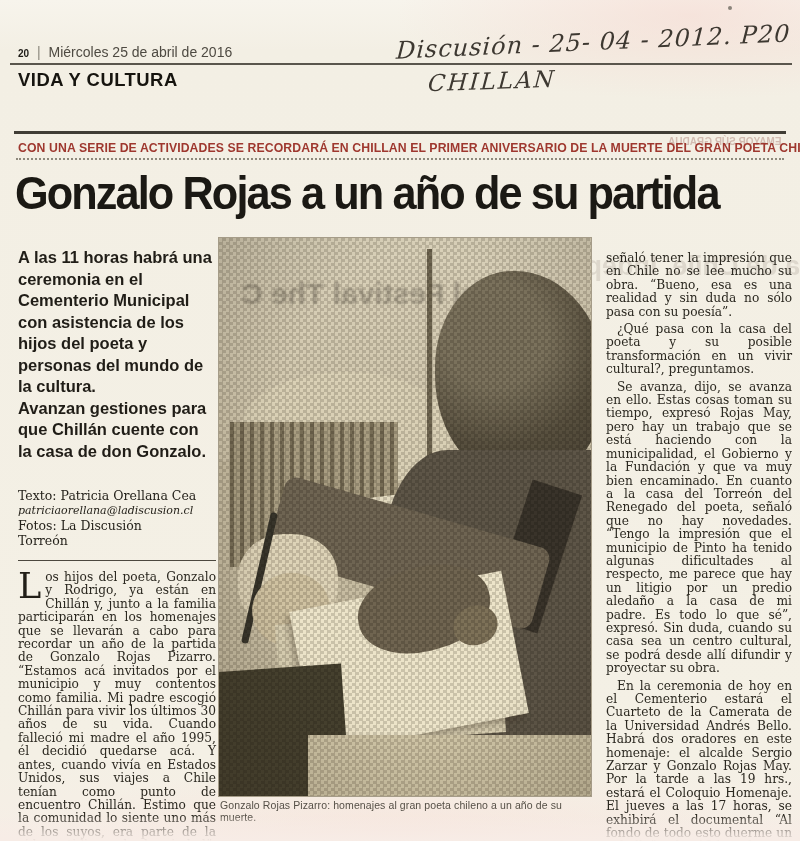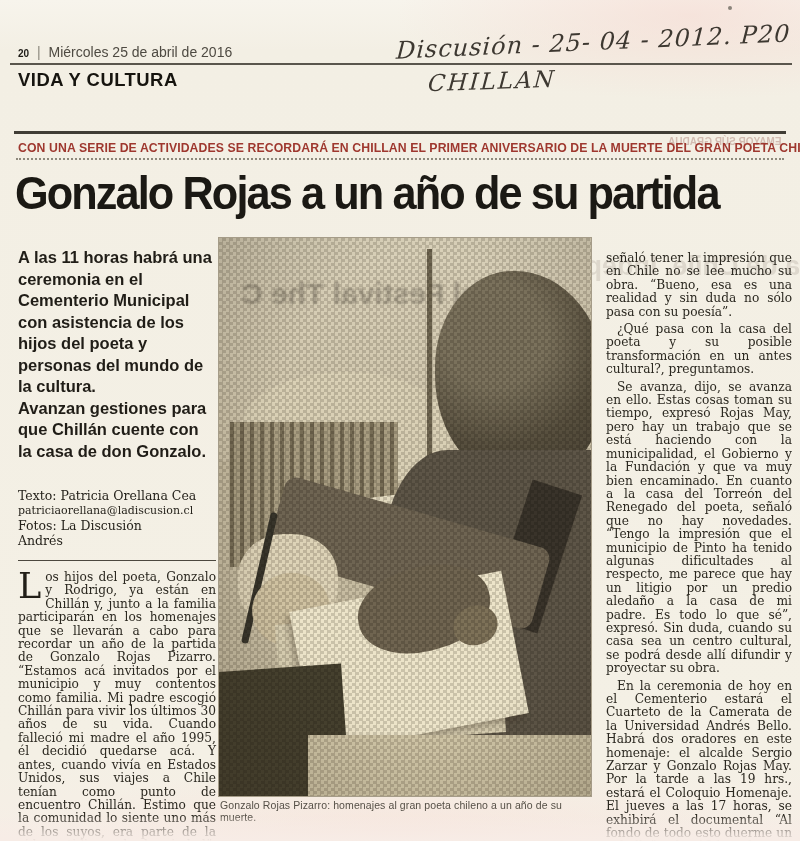--- a/index.html
+++ b/index.html
@@ -34,21 +34,21 @@
   .ghost{color:rgba(112,102,88,.17);font-weight:bold;transform:scaleX(-1);filter:blur(.6px);white-space:nowrap;}
   .ghost-right{left:588px;top:248px;width:212px;height:110px;overflow:hidden;font-size:27px;line-height:1.35;}
   .ghost-edge{left:668px;top:136px;font-size:10px;color:rgba(160,110,100,.4);transform:scaleX(-1);filter:blur(.4px);}
 
   
   .leftcol{left:18px;top:247px;width:198px;}
   .lead{font-size:16.5px;line-height:21.5px;font-weight:bold;color:#201d17;}
   .lead2{}
   .byline{margin-top:26px;font-family:"DejaVu Serif",serif;font-size:12.5px;line-height:15px;color:#26231c;border-bottom:1.5px solid #4c483f;padding-bottom:12px;}
   .byline .b{font-weight:normal;}
-  .byline .email{font-size:11px;}
+  .byline .email{font-style:italic;font-size:11px;}
   .bodytext{font-family:"DejaVu Serif",serif;font-size:12.2px;line-height:13.4px;text-align:justify;color:#2b2820;}
   .left-body{margin-top:10px;}
   .dropcap{float:left;font-family:"DejaVu Serif",serif;font-size:35px;line-height:27px;padding:2px 4px 0 0;color:#221f18;}
 
   
   .photo{left:218px;top:237px;width:372px;height:558px;background:#c6bca2;border:1px solid #a59c88;overflow:hidden;}
   .ph{position:absolute;}
   .ph-sky{left:0;top:0;width:100%;height:40%;background:linear-gradient(180deg,#d9d1ba,#cdc3aa);}
   .ph-ghost{left:6%;top:7%;font-size:30px;font-weight:bold;color:rgba(96,88,74,.4);transform:scaleX(-1);filter:blur(.8px);white-space:nowrap;}
   .ph-dome{left:6%;top:24%;width:56%;height:20%;border-radius:50% 50% 40% 40%;background:#d9d0b6;}
@@ -112,21 +112,21 @@
 
   <div class="abs ghost ghost-right">a de Chile. Independencia será ade del Festival The Co</div>
 
   <div class="abs leftcol">
     <div class="lead">A las 11 horas habrá una ceremonia en el Cementerio Municipal con asistencia de los hijos del poeta y personas del mundo de la cultura.</div>
     <div class="lead lead2">Avanzan gestiones para que Chillán cuente con la casa de don Gonzalo.</div>
     <div class="byline">
       <div class="b">Texto: Patricia Orellana Cea</div>
       <div class="email">patriciaorellana@ladiscusion.cl</div>
       <div class="b">Fotos: La Discusión</div>
-      <div>Andrés</div>
+      <div>Torreón</div>
     </div>
     <div class="bodytext left-body">
       <span class="dropcap">L</span><span>os hijos del poeta, Gonzalo y Rodrigo, ya están en Chillán y, junto a la familia participarán en los homenajes que se llevarán a cabo para recordar un año de la partida de Gonzalo Rojas Pizarro. “Estamos acá invitados por el municipio y muy contentos como familia. Mi padre escogió Chillán para vivir los últimos 30 años de su vida. Cuando falleció mi madre el año 1995, él decidió quedarse acá. Y antes, cuando vivía en Estados Unidos, sus viajes a Chile tenían como punto de encuentro Chillán. Estimo que la comunidad lo siente uno más de los suyos, era parte de la vida cotidiana de la ciudad”, expresó Gonzalo Rojas May quien con un dejo de pesar</span>
     </div>
   </div>
 
   <figure class="abs photo" style="margin:0;">
     <div class="ph ph-sky"></div>
     <div class="ph ph-ghost">lel Festival The C</div>
     <div class="ph ph-dome"></div>
@@ -146,19 +146,19 @@
     <div class="ph ph-thumb"></div>
     <div class="ph ph-desk"></div>
     <div class="ph ph-deskfront"></div>
     <div class="ph ph-halftone"></div>
     <div class="ph ph-vignette"></div>
   </figure>
   <div class="abs caption">Gonzalo Rojas Pizarro: homenajes al gran poeta chileno a un año de su muerte.</div>
 
   <div class="abs rightcol bodytext">
     <p>señaló tener la impresión que en Chile no se lee mucho su obra. “Bueno, esa es una realidad y sin duda no sólo pasa con su poesía”.</p>
-    <p class="ind">¿Qué pasa con la casa del poeta y su posible transformación en un antes cultural?, preguntamos.</p>
+    <p class="ind">¿Qué pasa con la casa del poeta y su posible transformación en un vivir cultural?, preguntamos.</p>
     <p class="ind">Se avanza, dijo, se avanza en ello. Estas cosas toman su tiempo, expresó Rojas May, pero hay un trabajo que se está haciendo con la municipalidad, el Gobierno y la Fundación y que va muy bien encaminado. En cuanto a la casa del Torreón del Renegado del poeta, señaló que no hay novedades. “Tengo la impresión que el municipio de Pinto ha tenido algunas dificultades al respecto, me parece que hay un litigio por un predio aledaño a la casa de mi padre. Es todo lo que sé”, expresó. Sin duda, cuando su casa sea un centro cultural, se podrá desde allí difundir y proyectar su obra.</p>
     <p class="ind">En la ceremonia de hoy en el Cementerio estará el Cuarteto de la Camerata de la Universidad Andrés Bello. Habrá dos oradores en este homenaje: el alcalde Sergio Zarzar y Gonzalo Rojas May. Por la tarde a las 19 hrs., estará el Coloquio Homenaje. El jueves a las 17 horas, se exhibirá el documental “Al fondo de todo esto duerme un caballo”;  a las 19 hrs., lectura poética con Floridor Pérez, Juan, Gabriel Araya, Tulio Mendoza y Rodolfo Hlousek (Primera Sala del Municipal). A las 20 horas el pianista Roberto Bravo se presentará en la Gran Sala.</p>
   </div>
 
   <div class="abs bottomband"></div>
 </div>
 
 </body></html>

